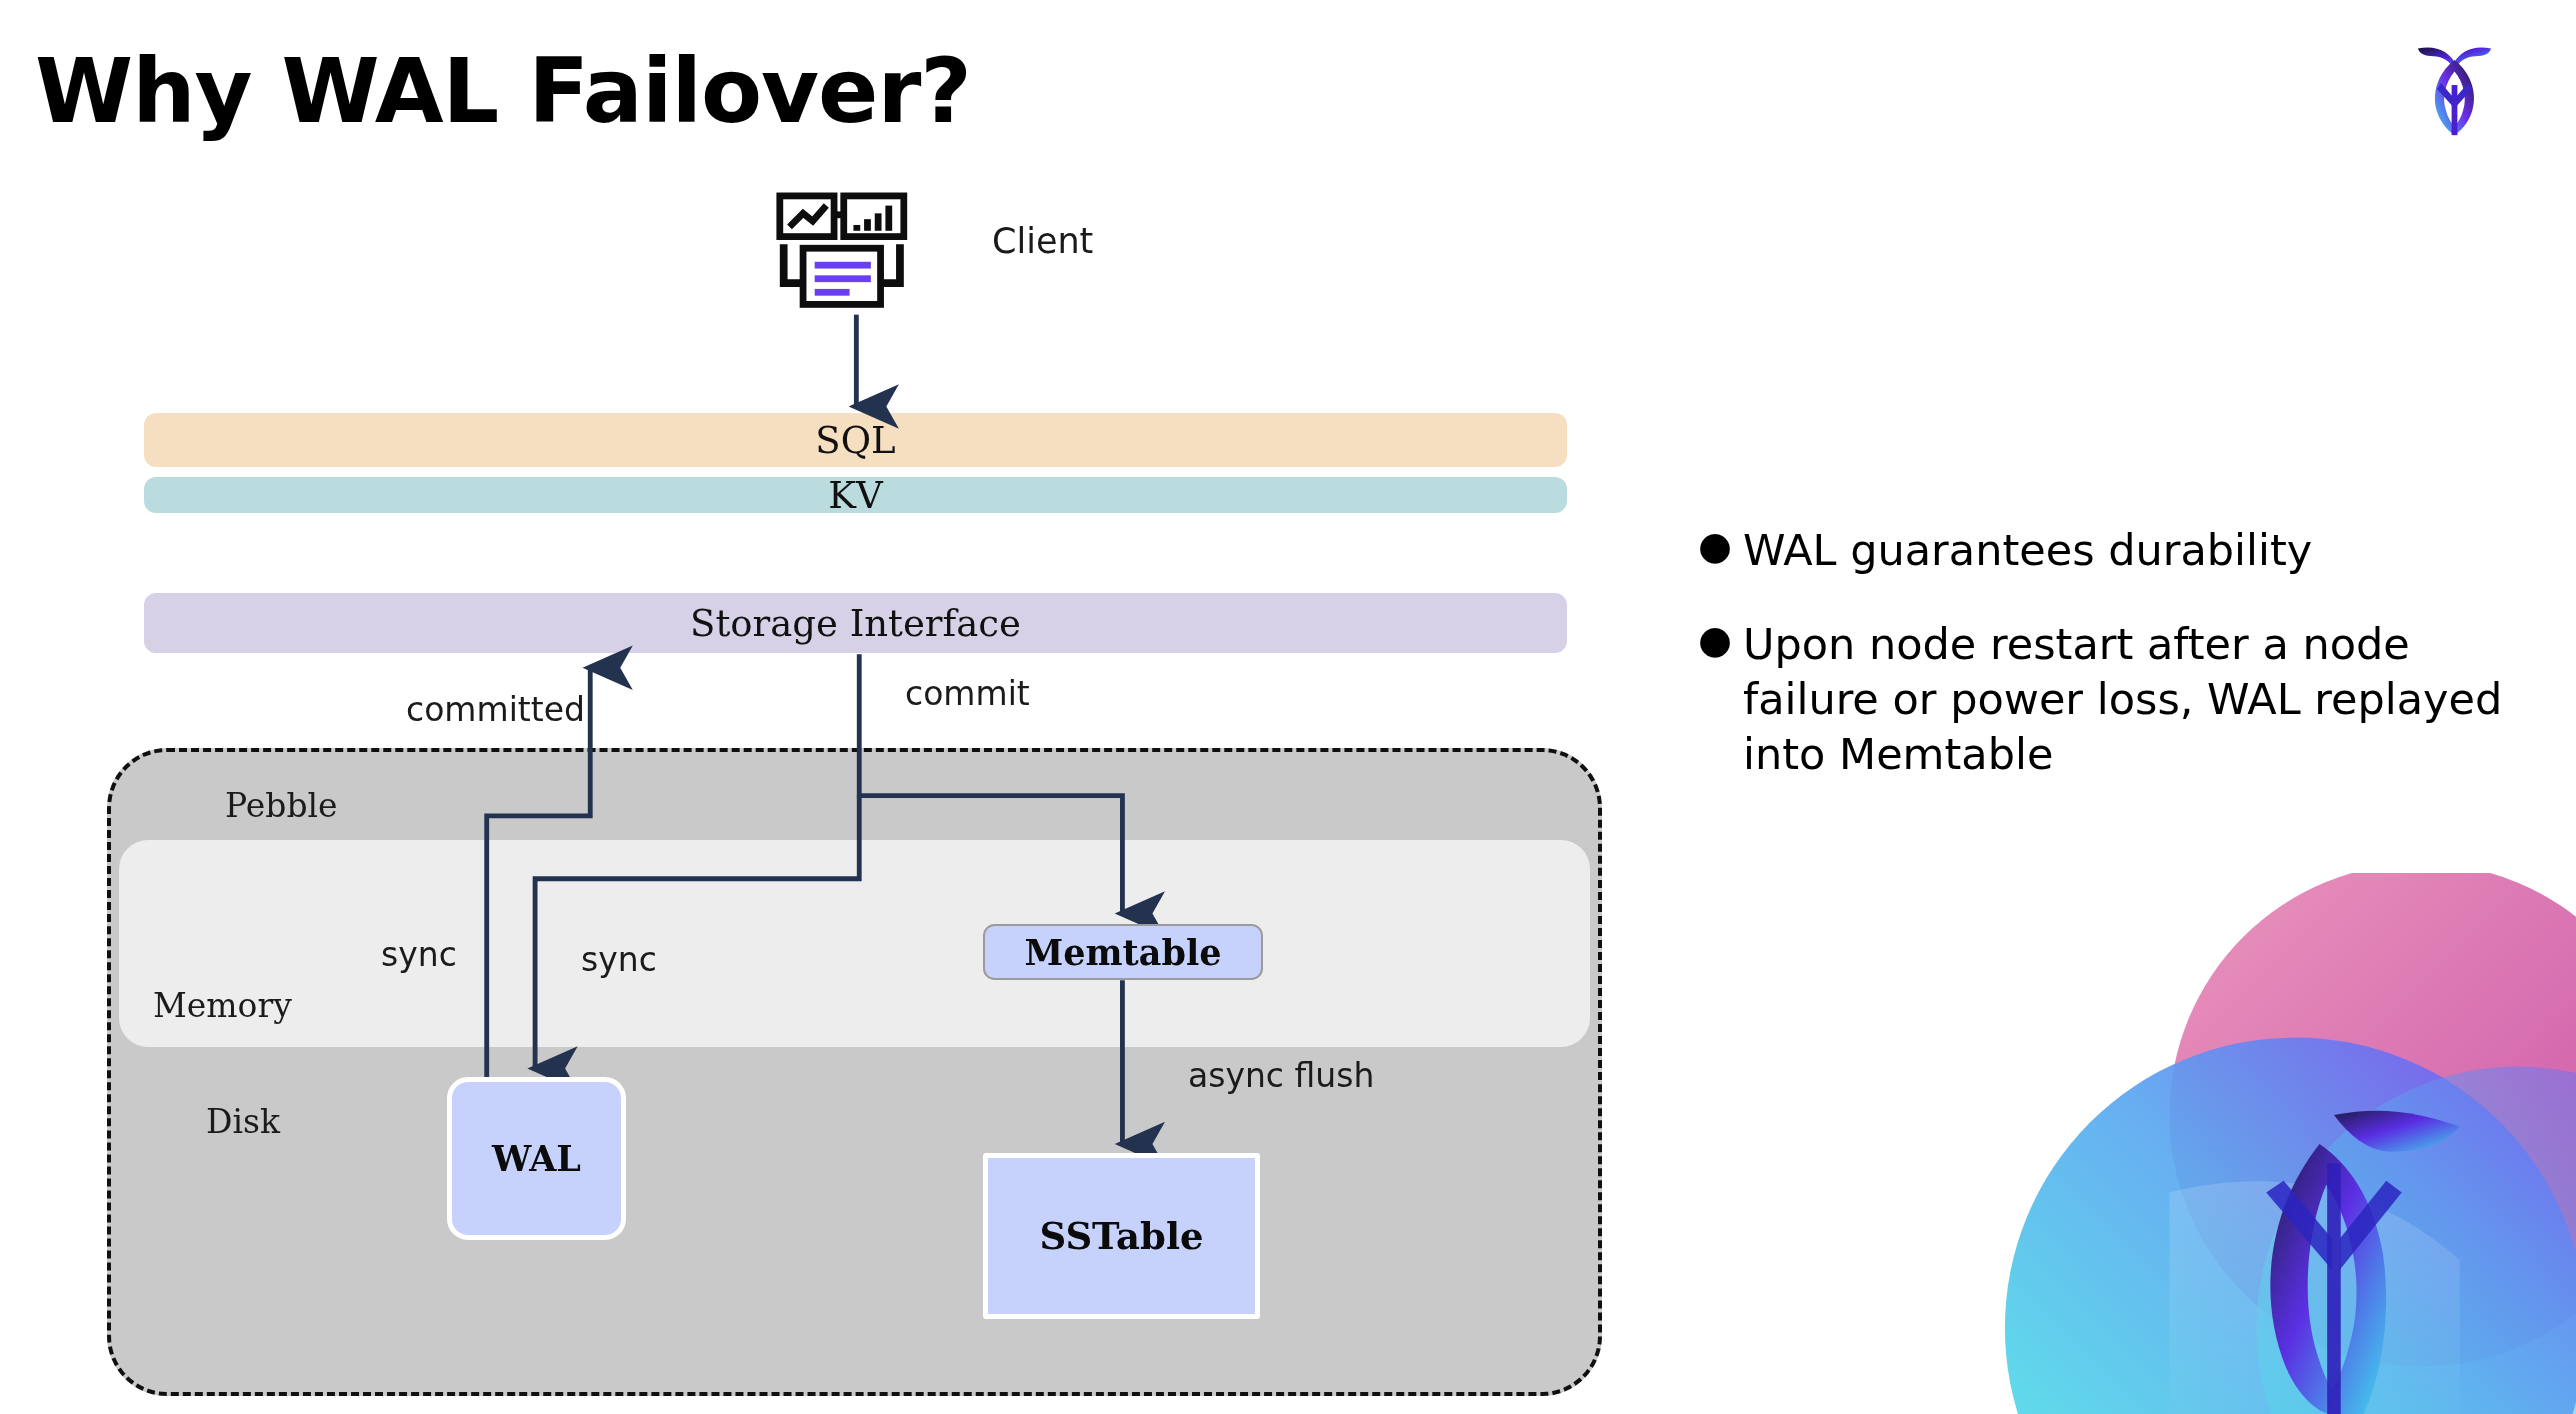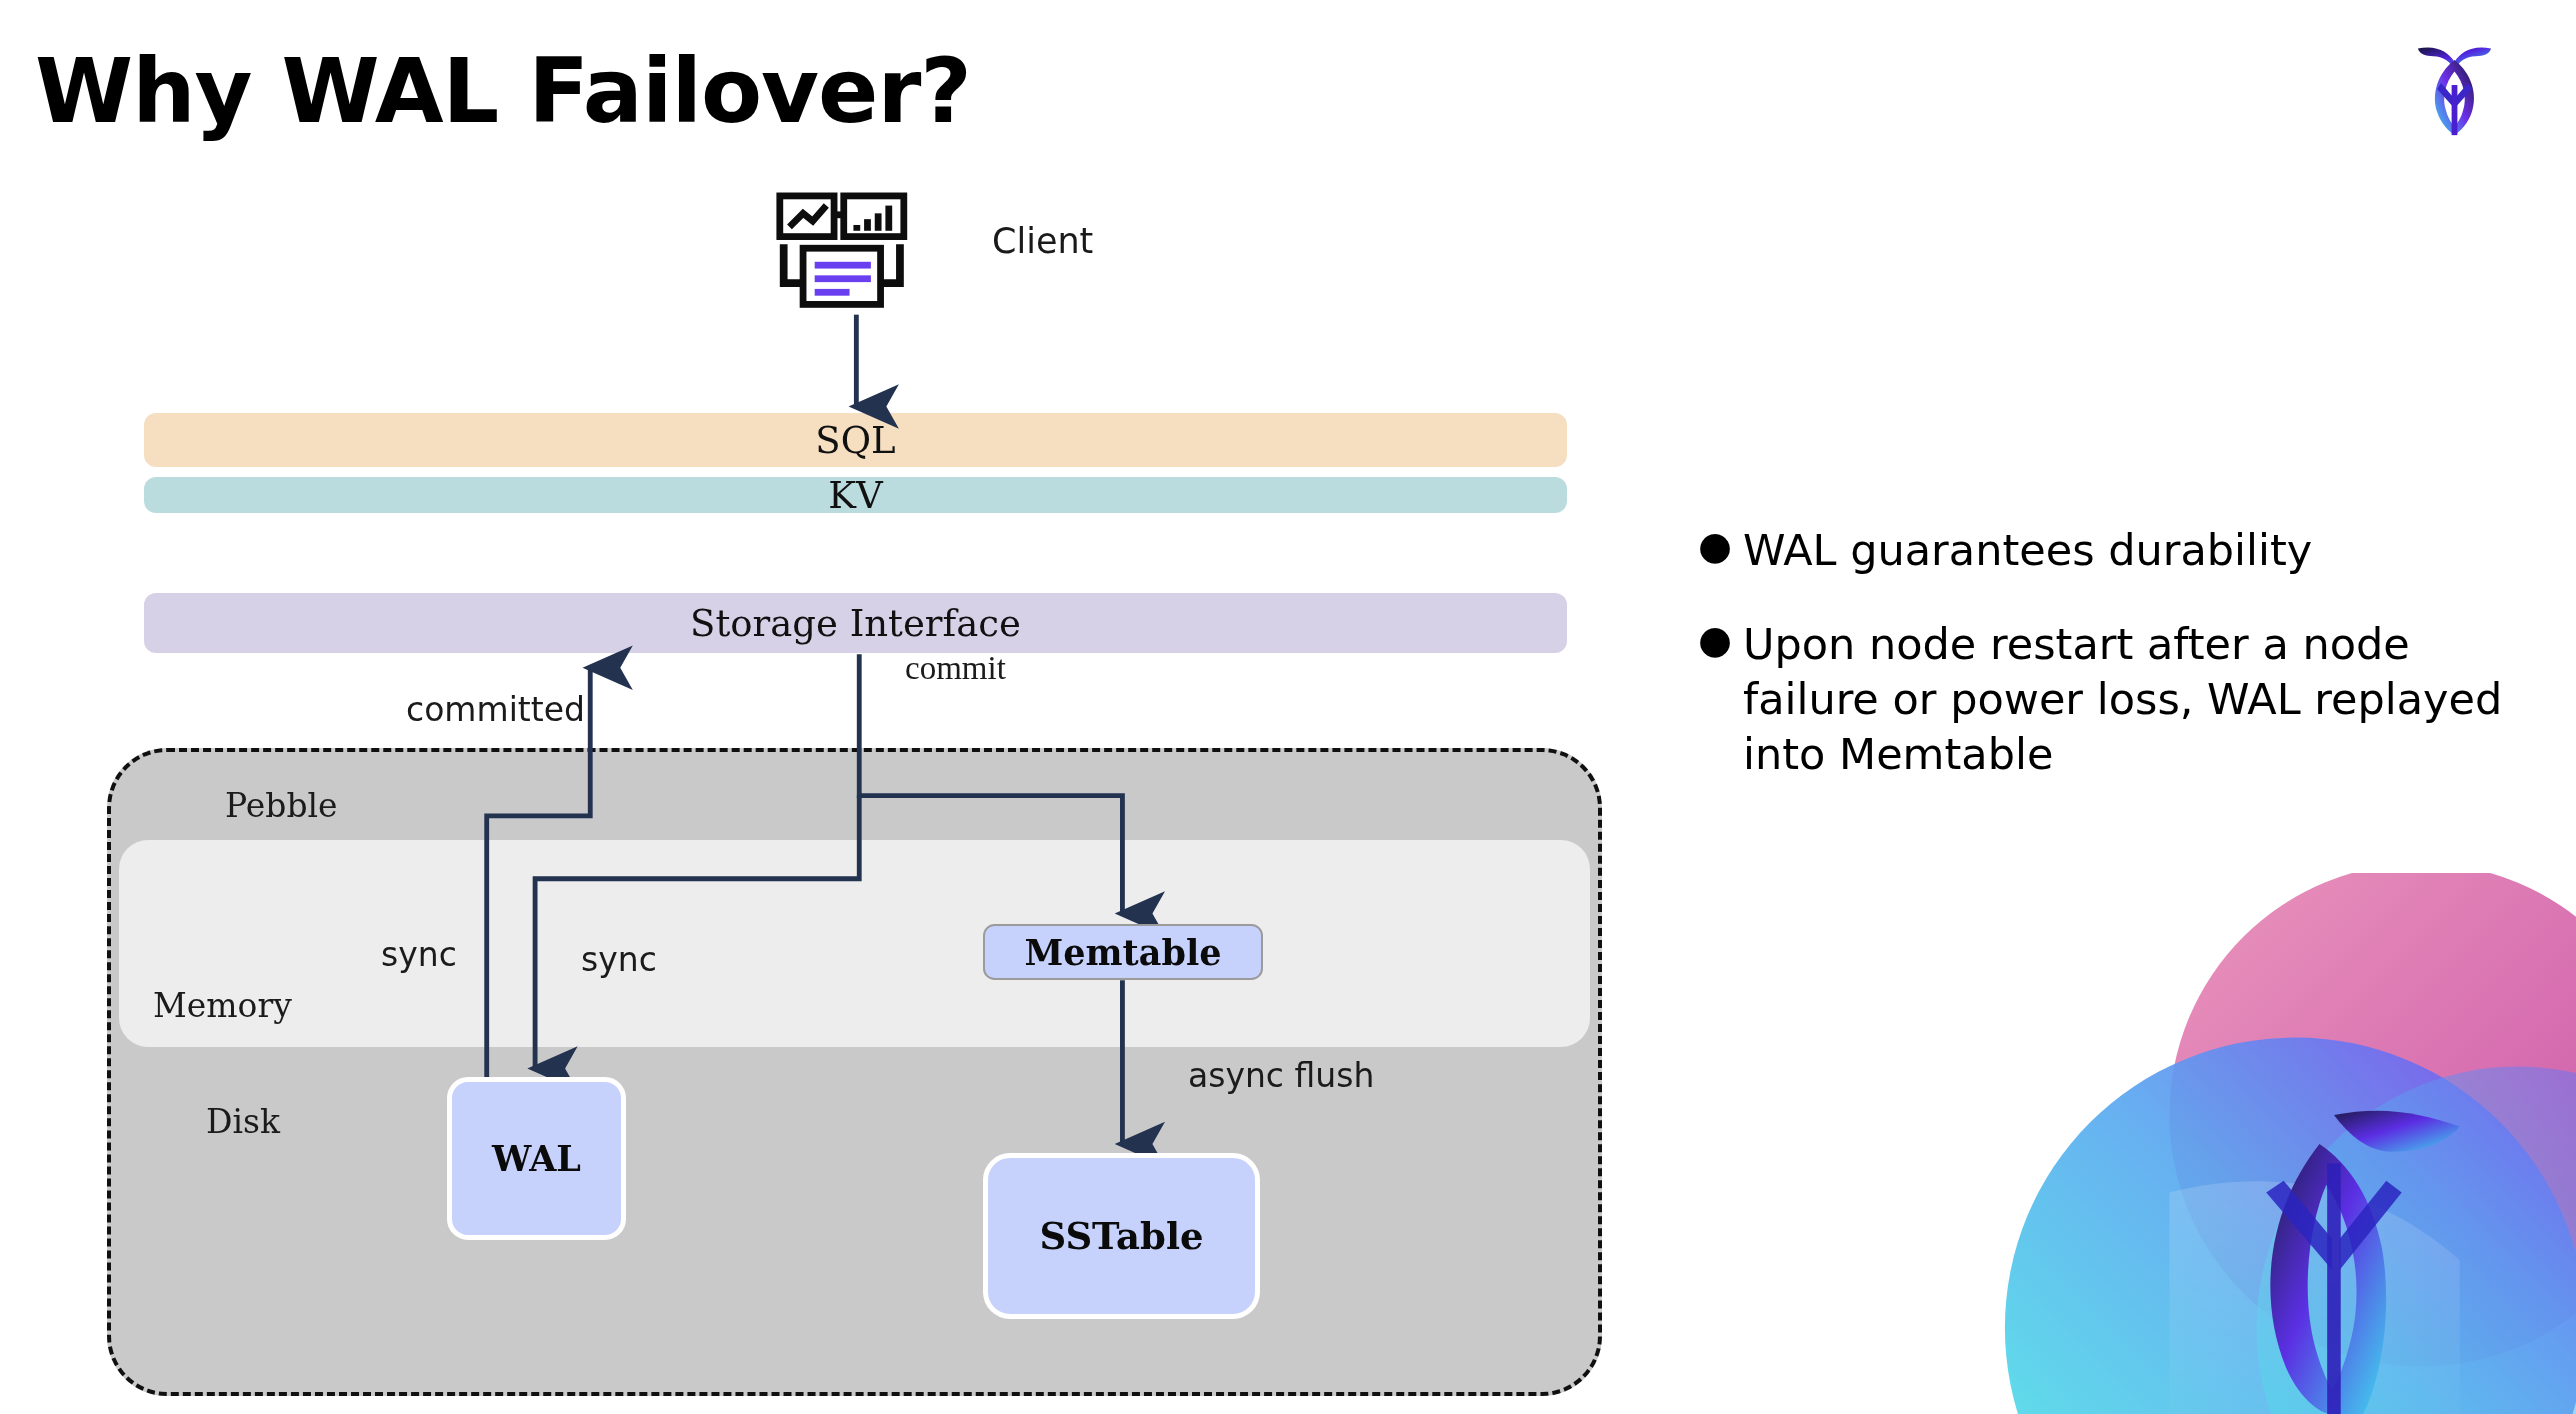--- a/index.html
+++ b/index.html
@@ -70,21 +70,21 @@
   #label-pebble{left:225px;top:786px;}
   #label-memory{left:153px;top:986px;}
   #label-disk{left:206px;top:1102px;}
 
   .edge-label{
     position:absolute;
     font-family:"DejaVu Sans", sans-serif;
     font-size:33px;color:#1b1b1b;white-space:nowrap;
   }
   #label-committed{left:406px;top:690px;}
-  #label-commit{left:905px;top:650px;font-family:Liberation Serif, serif;}
+  #label-commit{left:905px;top:674px;}
   #label-sync-1{left:381px;top:935px;}
   #label-sync-2{left:581px;top:940px;}
   #label-asyncflush{left:1188px;top:1056px;}
 
   .node-box{
     position:absolute;
     background:#C6D2FB;
     display:flex;align-items:center;justify-content:center;
     font-family:"DejaVu Serif", serif;
     font-weight:bold;color:#0b0b0b;
@@ -93,21 +93,21 @@
   #node-memtable{
     left:983px;top:924px;width:280px;height:56px;
     border:2.9px solid #9b9b9b;border-radius:11.6px;font-size:35px;
   }
   #node-wal{
     left:447px;top:1077px;width:179px;height:163px;
     border:5.8px solid #ffffff;border-radius:21px;font-size:35px;
   }
   #node-sstable{
     left:983px;top:1153px;width:277px;height:166px;
-    border:5.8px solid #ffffff;border-radius:27px;font-size:37px;
+    border:5.8px solid #ffffff;border-radius:3px;font-size:37px;
   }
 
   
   #bullets{position:absolute;left:1698px;top:523px;width:823px;}
   .bullet-row{display:flex;align-items:flex-start;margin-bottom:39px;}
   .bullet-dot{
     flex:0 0 auto;width:45px;
     font-size:39px;line-height:1.18;color:#000;
     font-family:"DejaVu Sans", sans-serif;
   }

